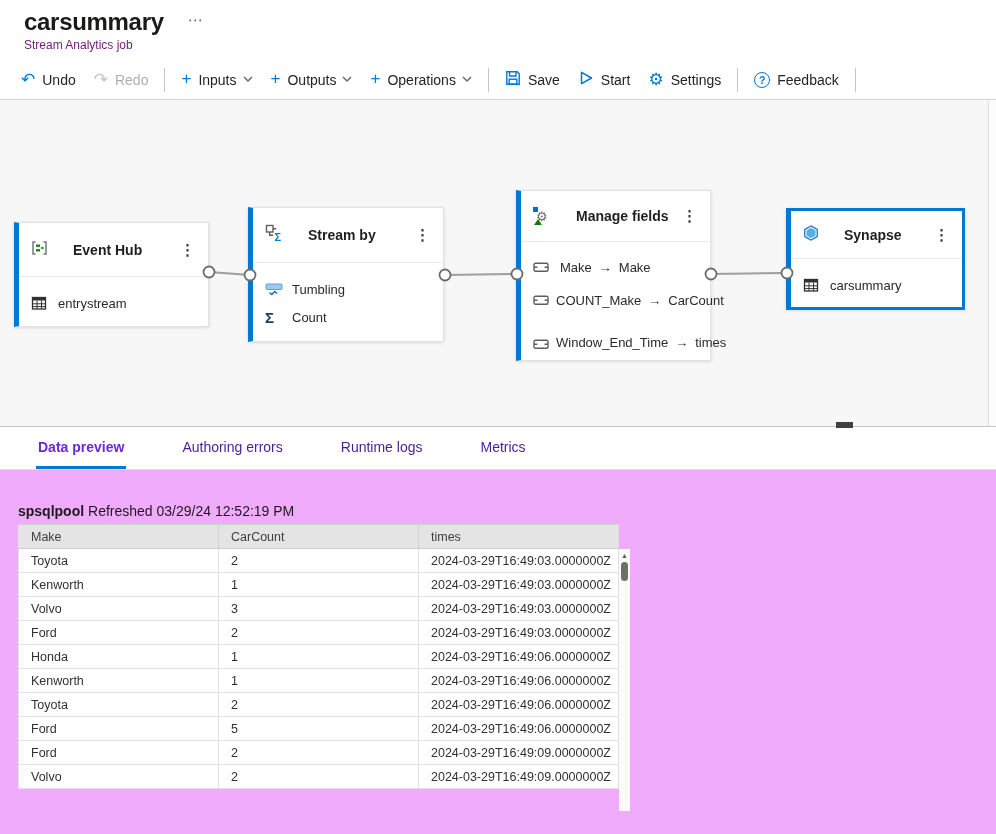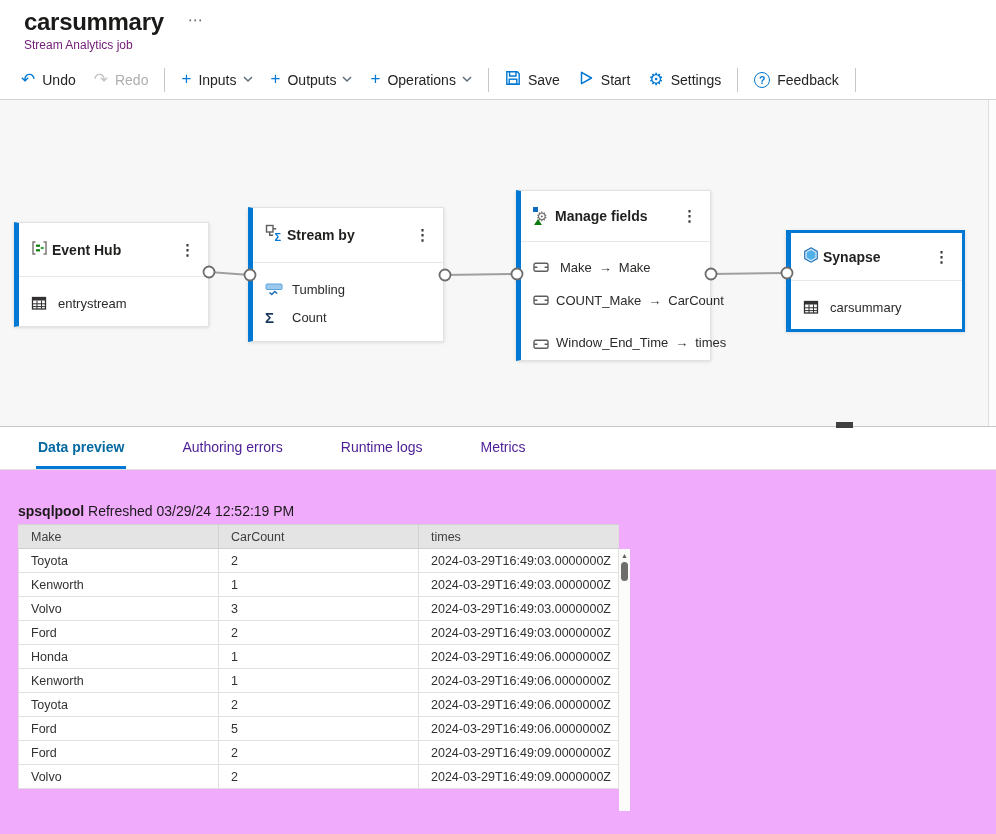--- a/index.html
+++ b/index.html
@@ -31,21 +31,21 @@
               color:#0078d4; font-size:10.5px; font-weight:700; }
 
   
   .canvas { position:absolute; left:0; top:100px; width:996px; height:327px; background:#f7f7f7;
             border-bottom:1px solid #c8c6c4; }
   .wires { position:absolute; left:0; top:0; width:996px; height:327px; z-index:3; pointer-events:none; }
   .node { position:absolute; background:#fff; border:1px solid #e3e2e1; border-left:5px solid #0078d4;
           box-shadow:0 1.2px 3.6px rgba(0,0,0,.14); z-index:2; }
   .node.selected { border:3px solid #0078d4; border-left:5px solid #0078d4; }
   .node-header { display:flex; align-items:center; padding:0 10px 0 12px; border-bottom:1px solid #e8e8e8; }
-  .node-title { font-size:14px; font-weight:700; color:#201f1e; margin-left:4px; flex:1; }
+  .node-title { font-size:14px; font-weight:700; color:#201f1e; margin-left:25px; flex:1; }
   .kebab { color:#3b3a39; font-size:15px; font-weight:700; cursor:pointer; padding:0 3px; }
   .node-body { padding-top:12px; }
   .nrow { display:flex; align-items:center; height:28px; padding-left:12px; font-size:13px; color:#2b2a29; }
   .nrow .ric { width:20px; display:flex; justify-content:flex-start; align-items:center; margin-right:7px; }
   .sigma-glyph { font-size:15px; font-weight:600; color:#1b3a5c; }
   .map-arrow { margin:0 7px; color:#323130; font-size:13px; }
 
   
   .mf-icon { position:relative; width:18px; height:18px; display:inline-block; }
   .mf-gear { position:absolute; left:3px; top:2px; font-size:13px; color:#6d6b69; }
@@ -57,21 +57,21 @@
   
   .canvas-scrollbar { position:absolute; right:0; top:0; width:8px; height:326px; background:#fcfcfc;
                       border-left:1px solid #e1dfdd; z-index:4; }
   .splitter-grip { position:absolute; left:836px; top:422px; width:17px; height:6px; background:#404040; z-index:6; }
 
   
   .tabsbar { position:absolute; left:0; top:427px; width:996px; height:43px; background:#fff;
              display:flex; align-items:stretch; padding-left:36px; border-bottom:1px solid #e1dfdd; }
   .tab { display:flex; align-items:center; margin-right:54px; font-size:14px; color:#4c1d95;
          cursor:pointer; border-bottom:3px solid transparent; padding:0 2px; }
-  .tab.active { color:#0369a1; font-weight:700; border-bottom-color:#0078d4; }
+  .tab.active { color:#6d28d9; font-weight:700; border-bottom-color:#0078d4; }
 
   
   .bottom { position:absolute; left:0; top:470px; width:996px; height:364px; background:#f0abfc; }
   .status-line { padding:33px 0 0 18px; font-size:14px; color:#1b1a19; height:54px; }
   .status-line .pool { font-weight:700; }
   .table-wrap { position:relative; margin-left:18px; width:612px; }
   table.preview { border-collapse:collapse; width:600px; table-layout:fixed;
                   border-left:1px solid #e0e0e0; border-right:1px solid #e0e0e0; font-size:12.5px; }
   table.preview th { width:200px; height:24px; background:#e4e4e4; color:#3f3e3d; font-weight:400;
                      text-align:left; padding-left:12px; border-right:1px solid #d2d2d2;
@@ -259,21 +259,21 @@
                 <path d="M1 5.2h3.4M11.6 5.2H15" stroke="#605e5c" stroke-width="1.4"></path>
               </svg>
             </span>
           <span>Window_End_Time</span>
           <span class="map-arrow">→</span>
           <span>times</span>
         </div>
       </div>
     </div>
 
-    <div class="node selected" style="left:786px; top:130px; width:179px; height:102px;">
+    <div class="node selected" style="left:786px; top:108px; width:179px; height:102px;">
       <div class="node-header" style="height:48px;">
         <span><svg width="16" height="16" viewBox="0 0 16 16">
               <polygon points="8,0.8 14.3,4.4 14.3,11.6 8,15.2 1.7,11.6 1.7,4.4" fill="#cfe6f8" stroke="#1f6fb5" stroke-width="1.1"></polygon>
               <path d="M8 3.1l4.3 2.5v4.8L8 12.9 3.7 10.4V5.6z" fill="#50b0e8"></path>
             </svg></span>
         <span class="node-title">Synapse</span>
         <span class="kebab">⋮</span>
       </div>
       <div class="node-body">
         <div class="nrow">

